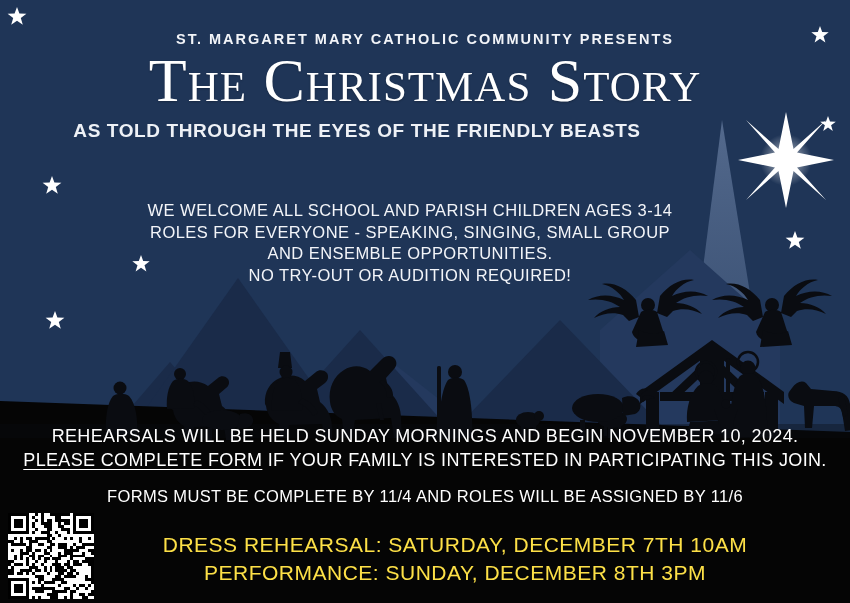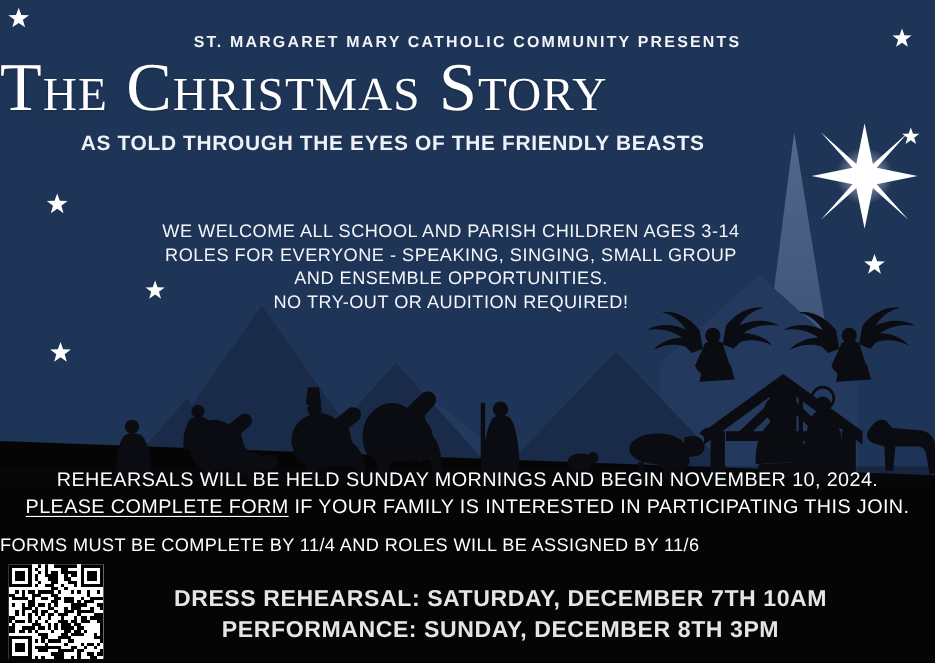--- a/index.html
+++ b/index.html
@@ -12,21 +12,21 @@
   }
   #bgsvg{position:absolute;left:0;top:0;width:850px;height:603px;display:block;}
 
   
   .presents{
     position:absolute;left:0;top:31px;width:850px;text-align:center;
     font-size:14.5px;font-weight:700;letter-spacing:2.0px;
     color:#f2f4f8;
   }
   .title{
-    position:absolute;left:0;top:48px;width:850px;text-align:left;
+    position:absolute;left:0;top:48px;width:850px;text-align:center;
     font-family:"Liberation Serif", serif;
     font-size:62px;font-weight:400;letter-spacing:1px;
     font-variant:small-caps;
     color:#ffffff;line-height:1.05;
     text-shadow:0 1px 2px rgba(0,0,0,.25);
   }
   .subtitle{
     position:absolute;left:0;top:120px;width:714px;text-align:center;
     font-size:19px;font-weight:600;letter-spacing:0.6px;color:#eef1f6;
   }
@@ -35,27 +35,27 @@
     font-size:16.5px;font-weight:500;letter-spacing:0.45px;
     line-height:21.5px;color:#f3f5f9;
   }
   .rehearsal{
     position:absolute;left:0;top:425px;width:850px;text-align:center;
     font-size:18px;font-weight:500;letter-spacing:0.35px;
     line-height:23.5px;color:#ffffff;
   }
   .rehearsal .formlink{text-decoration:underline;text-underline-offset:2.5px;}
   .formsline{
-    position:absolute;left:0;top:487px;width:850px;text-align:left;
+    position:absolute;left:0;top:487px;width:850px;text-align:center;
     font-size:16.5px;font-weight:500;letter-spacing:0.35px;color:#ffffff;
   }
   .bigdates{
     position:absolute;left:75px;top:531px;width:760px;text-align:center;
-    font-size:21px;font-weight:700;letter-spacing:0.5px;line-height:28px;
-    color:#e5e5e5;
+    font-size:21px;font-weight:400;letter-spacing:0.5px;line-height:28px;
+    color:#fde047;
   }
 
   
   #qr{
     position:absolute;left:8px;top:513px;width:86px;height:86px;
     background:#ffffff;padding:0;box-sizing:border-box;
   }
   #qr svg{display:block;width:86px;height:86px;}
 </style>
 </head>

